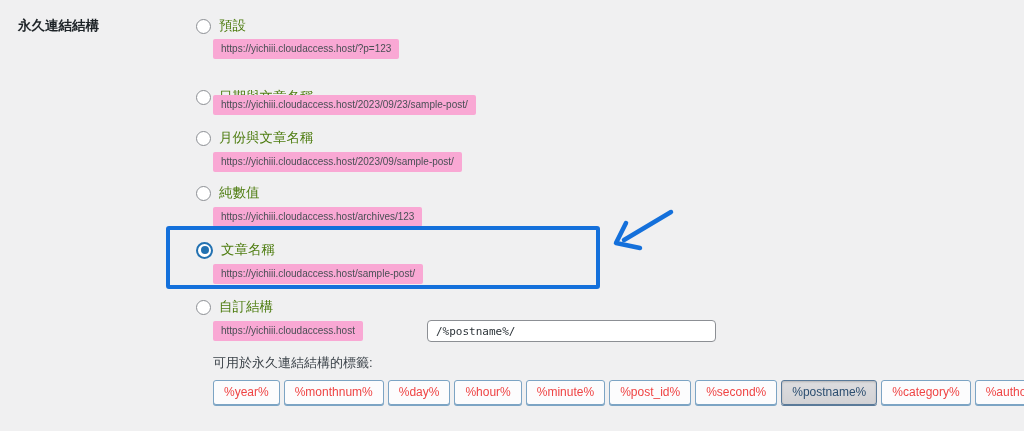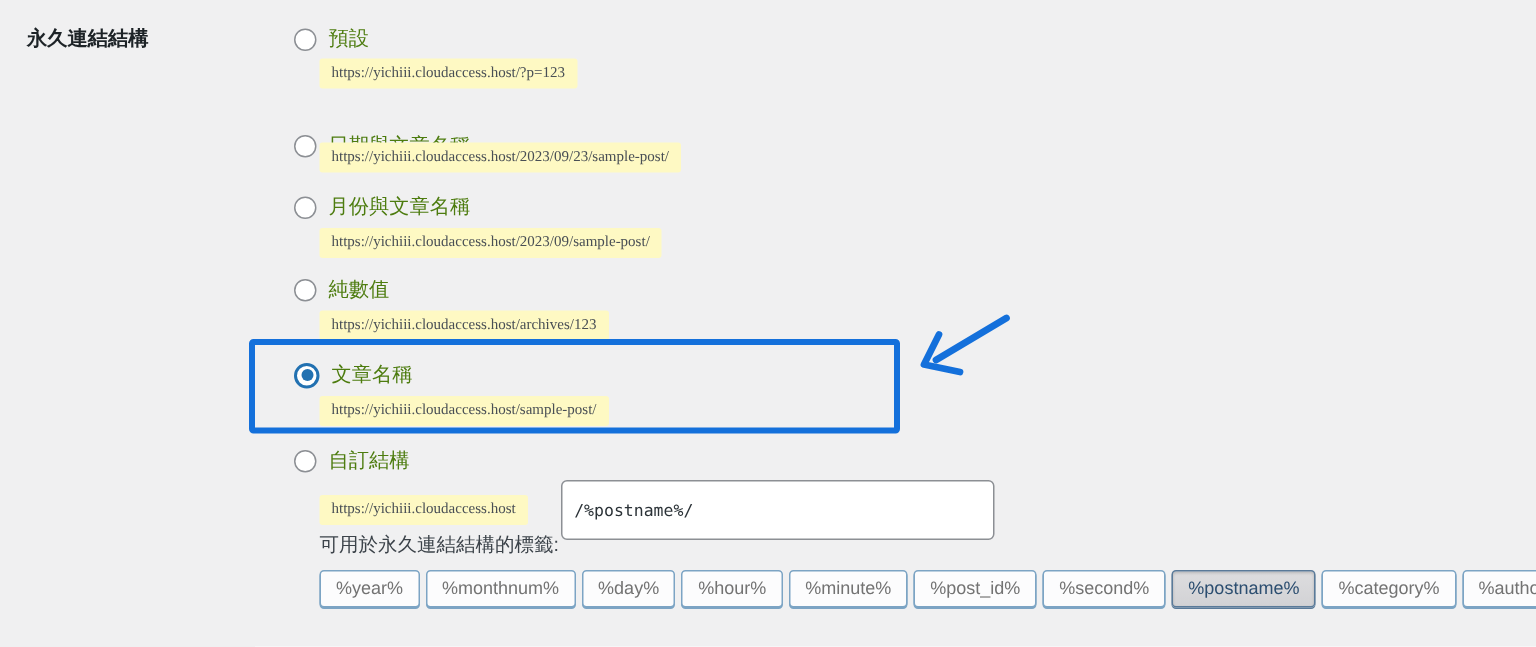--- a/index.html
+++ b/index.html
@@ -27,22 +27,22 @@
   }
   .radio.checked {
     width: 17px; height: 17px;
     border: 2px solid #2271b1;
   }
   .radio.checked::after {
     content: ""; position: absolute; inset: 2.5px;
     background: #2271b1; border-radius: 50%;
   }
   .code {
-    background: #fef9c3; color: #494f55;
-    font-family: Liberation Serif, serif;
+    background: #f9a8d4; color: #494f55;
+    font-family: Liberation Sans, sans-serif;
     font-size: 10px; line-height: 12px;
     padding: 4px 8px; border-radius: 2px;
     white-space: nowrap; display: inline-block;
   }
   .urlchip { position: absolute; left: 213px; }
   .hl-box {
     position: absolute; left: 166px; top: 226px;
     width: 434px; height: 63px;
     border: 4px solid #1470db; border-radius: 3px;
     pointer-events: none;
@@ -50,42 +50,43 @@
   .arrow-svg {
     position: absolute; left: 0; top: 0;
     width: 1024px; height: 431px;
     pointer-events: none;
   }
   .custom-row {
     position: absolute; left: 213px; top: 320px;
     display: flex; align-items: center; gap: 22px;
   }
   .struct-input {
-    width: 289px; height: 40px;
+    width: 289px; height: 22px;
     border: 1px solid #8c8f94; border-radius: 4px;
     background: #fff; padding: 0 8px;
     font-family: "DejaVu Sans Mono", monospace;
     font-size: 11px; color: #2c3338;
     outline: none;
+    margin-left: 42px;
   }
   .tags-hint {
     position: absolute; left: 213px; top: 354px;
     font-size: 13px; color: #3c434a;
   }
   .tags-row {
     position: absolute; left: 213px; top: 380px;
     display: flex; gap: 4px; align-items: center;
   }
   .tagbtn {
     height: 25px; padding: 0 10px;
     background: #fcfcfd;
     border: 1px solid #7ca4c4;
     box-shadow: 0 1px 0 #7ca4c4;
     border-radius: 3px;
-    color: #737373; font-size: 12px;
+    color: #ef4444; font-size: 12px;
     font-family: "Liberation Sans", sans-serif;
     cursor: pointer; line-height: 23px;
   }
   .tagbtn.active {
     background: linear-gradient(#dddddf, #d2d2d5);
     border-color: #5a7a99;
     box-shadow: inset 0 1px 2px rgba(0,0,0,.18), 0 1px 0 #5a7a99;
     color: #2c4e70;
   }
 </style>

